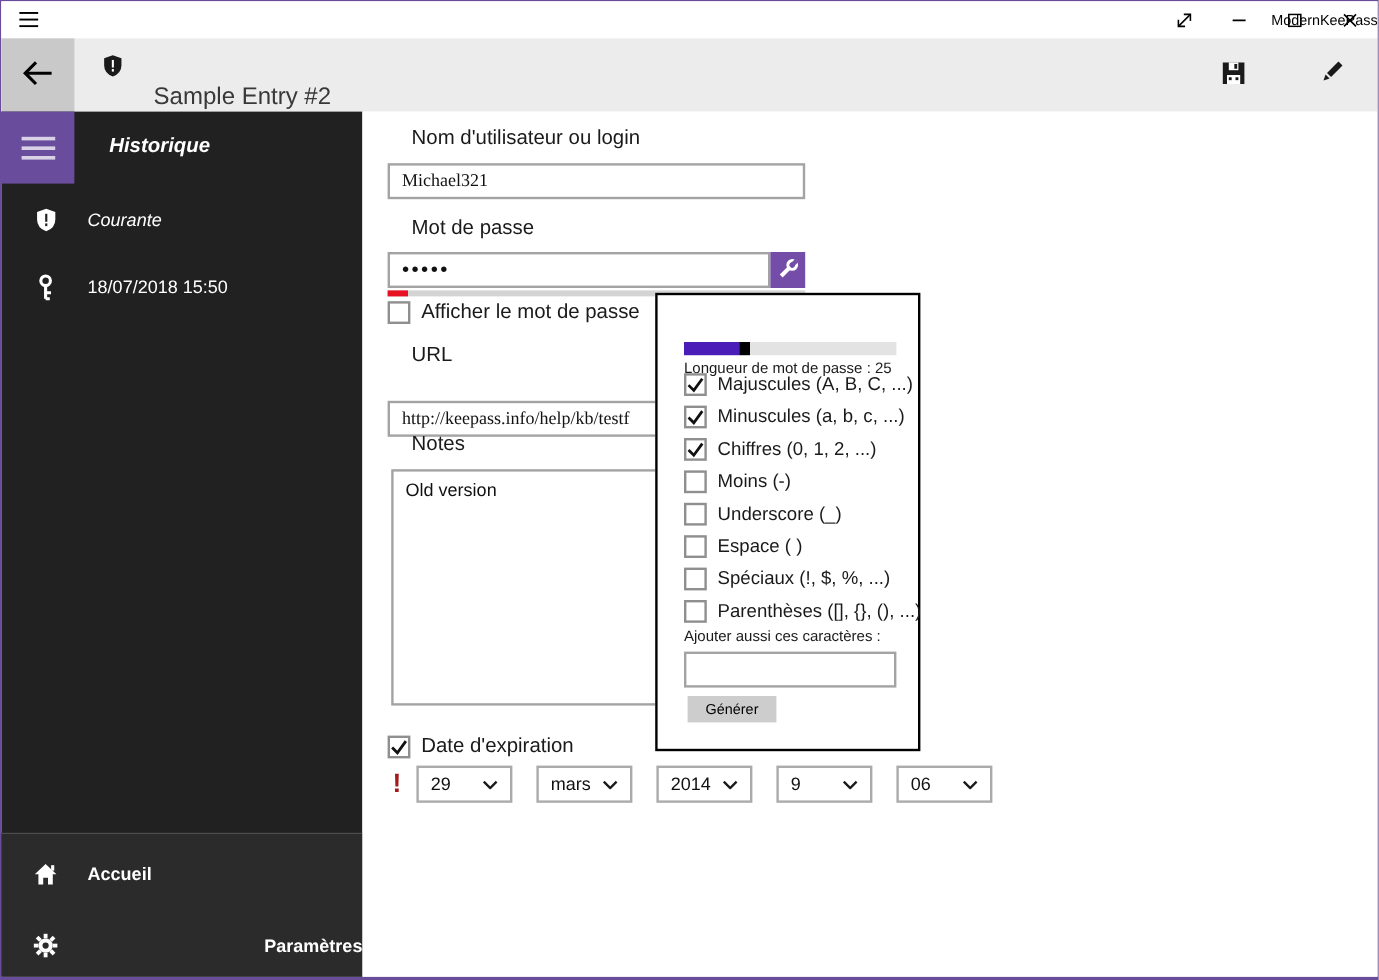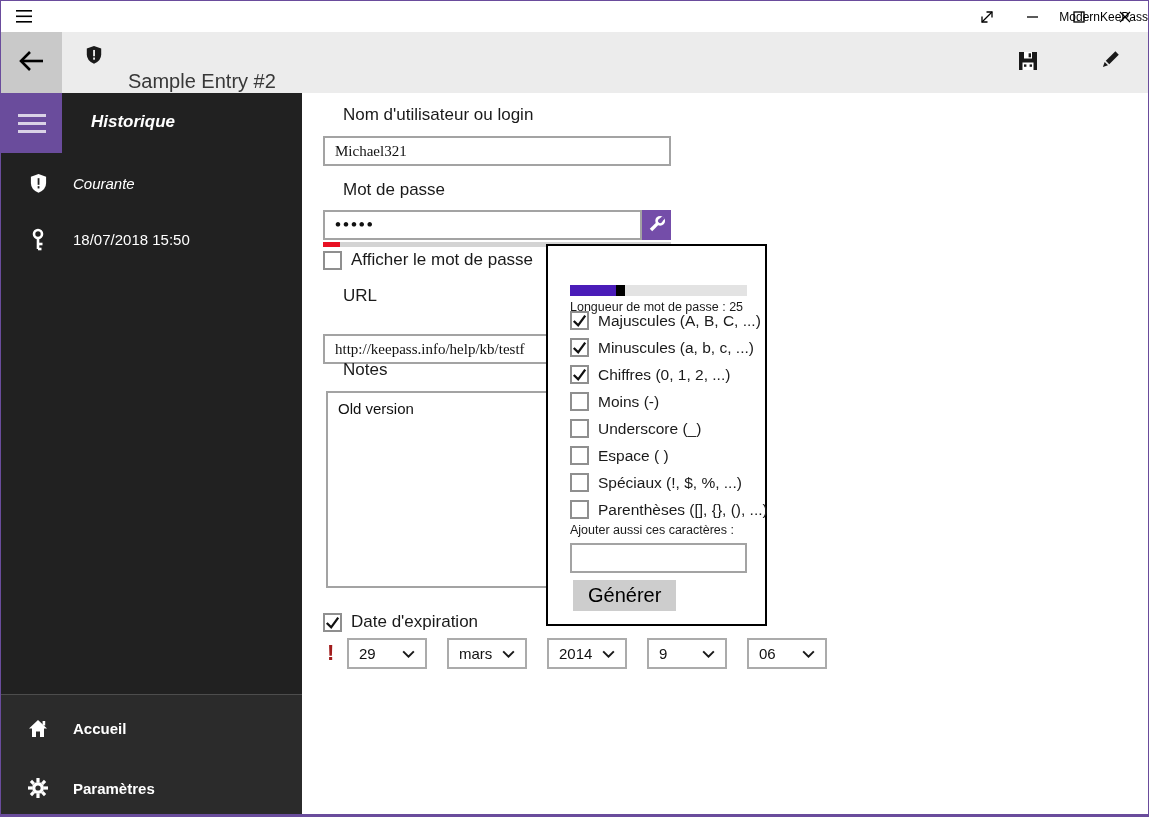--- a/index.html
+++ b/index.html
@@ -56,21 +56,21 @@
   .popup { position:absolute; left:545px; top:243px; width:221px; height:382px; background:#fff; border:2px solid #000; z-index:10; }
   .gen-len { position:absolute; left:22px; top:14px; font-size:12.5px; color:#1a1a1a;margin-top:40px; }
   .slider { position:absolute; left:22px; top:39px; width:177px; height:11px; background:#e3e3e3; cursor:pointer; }
   .slider .fill { position:absolute; left:0; top:0; height:100%; background:var(--slider-fill,#4a1cb8); }
   .slider .thumb { position:absolute; top:0; width:9px; height:11px; background:#000; }
   .gen-opts { position:absolute; left:22px; top:65px; display:flex; flex-direction:column; gap:8px; }
   .gen-row { display:flex; align-items:center; gap:9px; height:19px; }
   .gen-row .cblabel { font-size:15.5px; color:#1a1a1a; white-space:nowrap; }
   .gen-custom-label { position:absolute; left:22px; top:277px; font-size:12.5px; color:#1a1a1a; }
   .gen-input { left:22px; top:297px; width:177px; }
-  .gen-btn { position:absolute; left:25px; top:334px; background:#cdcdcd; border:none; font-family:"Liberation Sans",sans-serif; font-size:20px; color:#000; padding:4px 15px; cursor:pointer; }
+  .gen-btn { position:absolute; left:25px; top:334px; background:#cdcdcd; border:none; font-family:"Liberation Sans",sans-serif; font-size:12px; color:#000; padding:4px 15px; cursor:pointer; }
 </style>
 </head>
 <body>
 
 <div class="window">
 
   <div class="titlebar">
     <span class="tb-burger">
       <svg width="16" height="13" viewBox="0 0 16 13">
           <g fill="#000">
@@ -186,21 +186,21 @@
     <div class="sb-footer">
       <div class="sb-item" style="top:13px;">
         <span class="sb-ico">
           <svg width="20" height="19" viewBox="0 0 20 19">
               <path d="M10 1 L19 9.5 H16 V18 H12 V12.5 H8 V18 H4 V9.5 H1 Z" fill="#fff"></path>
               <rect x="14.6" y="2" width="2.6" height="4.5" fill="#fff"></rect>
             </svg>
         </span>
         <span class="sb-label">Accueil</span>
       </div>
-      <div class="sb-item" style="top:73px;">
+      <div class="sb-item" style="top:73px;justify-content:space-between;">
         <span class="sb-ico">
           <svg width="20" height="20" viewBox="0 0 20 20">
               <g fill="#fff">
                 <circle cx="10" cy="10" r="6"></circle>
                 <g>
                   <rect x="8.4" y="0" width="3.2" height="4"></rect>
                   <rect x="8.4" y="16" width="3.2" height="4"></rect>
                   <rect x="0" y="8.4" width="4" height="3.2"></rect>
                   <rect x="16" y="8.4" width="4" height="3.2"></rect>
                   <g transform="rotate(45 10 10)">

